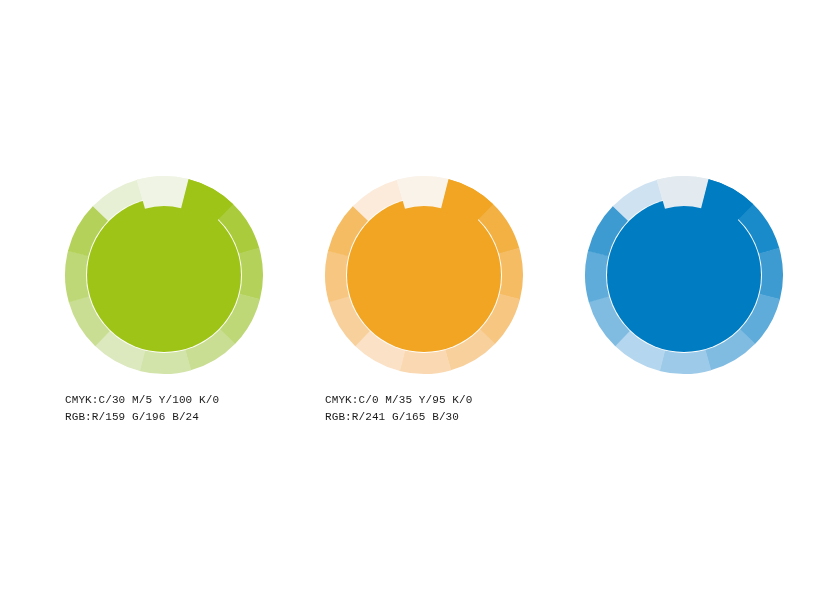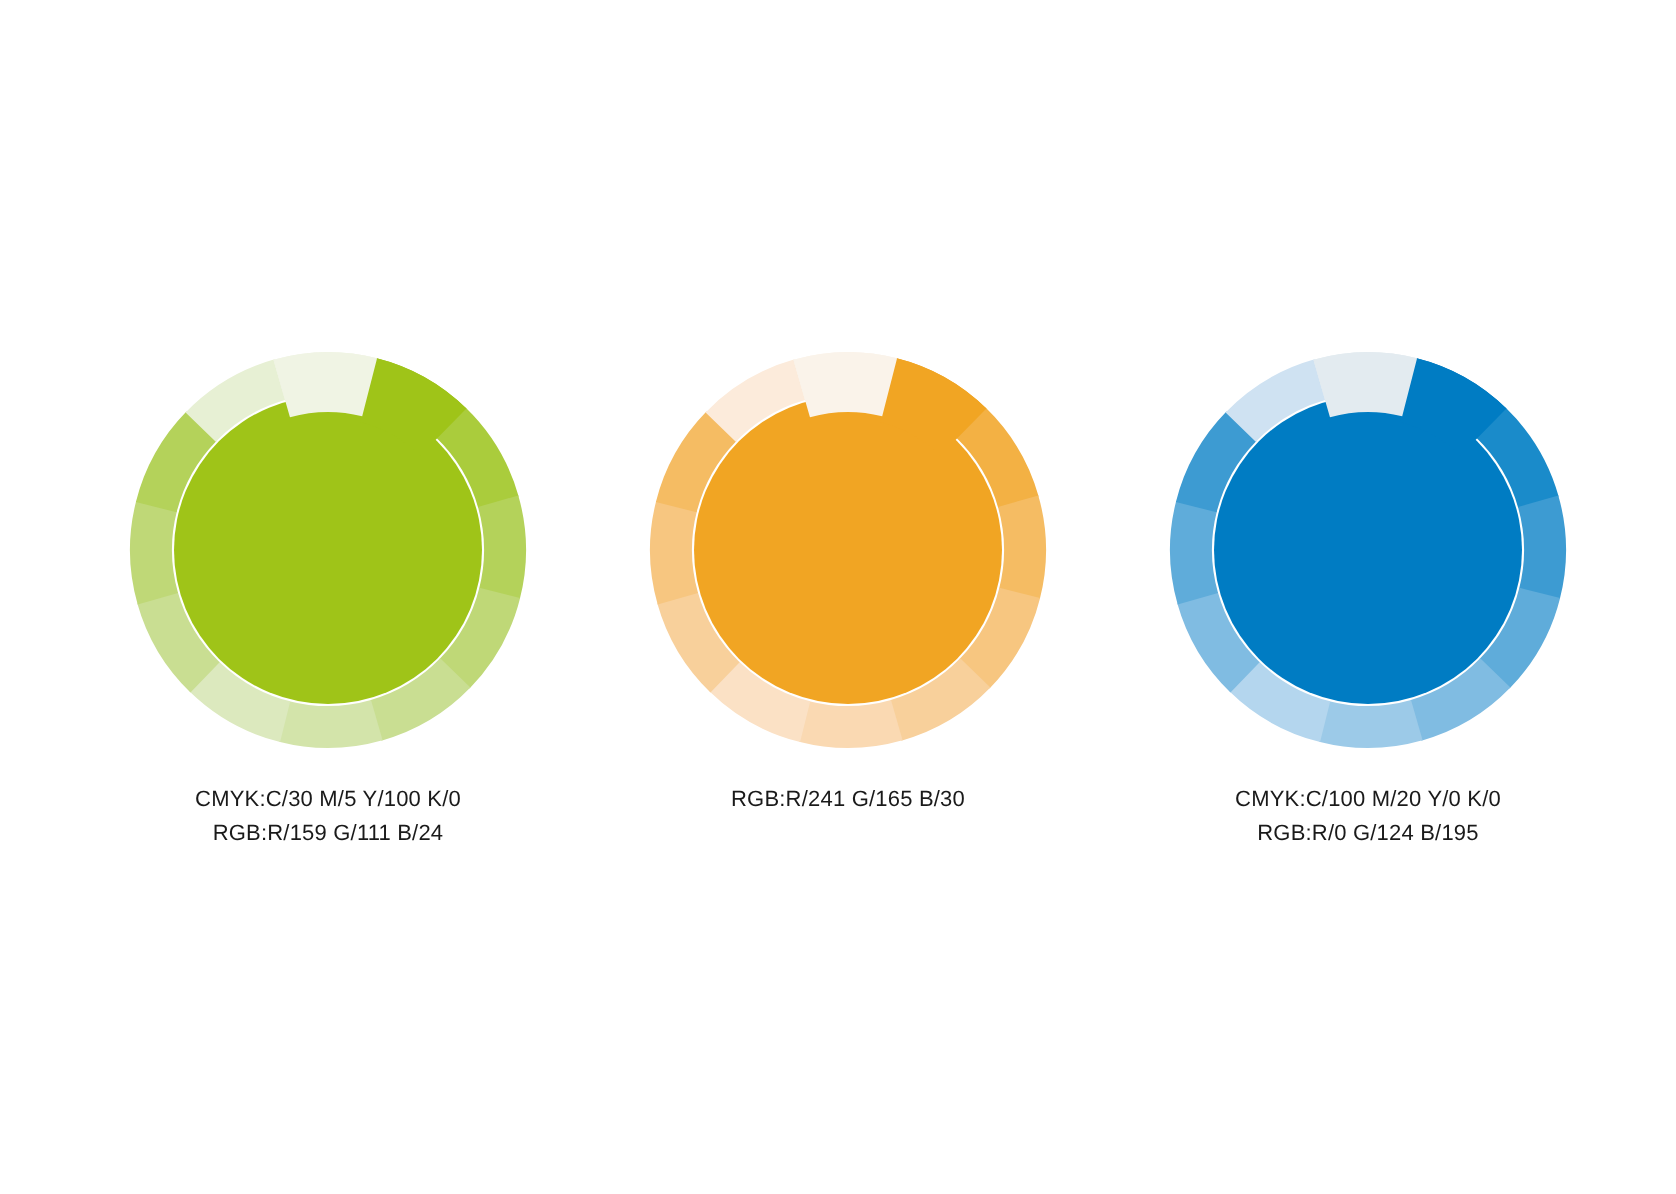--- a/index.html
+++ b/index.html
@@ -38,25 +38,25 @@
     height: 198px;
   }
   .color-wheel svg {
     display: block;
     width: 198px;
     height: 198px;
     overflow: visible;
   }
   .swatch-caption {
     margin-top: 18px;
-    text-align: center;
     color: #1a1a1a;
     font-size: 11px;
     line-height: 17px;
     white-space: nowrap;
+    font-family: Liberation Mono, monospace;
   }
   .caption-line {
     display: block;
   }
   .caption-line.cmyk-line {
     letter-spacing: 0.1px;
   }
   .caption-line.rgb-line {
     letter-spacing: 0.1px;
   }
@@ -83,21 +83,21 @@
             <path d="M 27.79 30.23 A 99 99 0 0 1 72.29 3.67 L 77.96 23.89 A 78 78 0 0 0 42.89 44.82 Z" fill="#E7F0D4"></path>
             <path d="M 71.71 3.84 A 99 99 0 0 1 123.54 3.09 L 118.33 23.43 A 78 78 0 0 0 77.50 24.02 Z" fill="#F0F4E4"></path>
           </g>
           <circle cx="99" cy="99" r="77" fill="#9FC418"></circle>
           <path d="M 122.95 2.94 A 99 99 0 0 1 168.20 28.21 L 145.14 51.80 A 66 66 0 0 0 114.97 34.96 Z" fill="#9FC418"></path>
           <path d="M 71.71 3.84 A 99 99 0 0 1 123.54 3.09 L 116.10 32.15 A 69 69 0 0 0 79.98 32.67 Z" fill="#F0F4E4"></path>
         </svg>
       </div>
       <div class="swatch-caption">
         <span class="caption-line cmyk-line">CMYK:C/30  M/5  Y/100  K/0</span>
-        <span class="caption-line rgb-line">RGB:R/159  G/111  B/24</span>
+        <span class="caption-line rgb-line">RGB:R/159  G/196  B/24</span>
       </div>
     </div>
     <div class="swatch-group pos-1">
       <div class="color-wheel">
         <svg viewBox="0 0 198 198">
           <g>
             <path d="M 122.95 2.94 A 99 99 0 0 1 168.20 28.21 L 153.53 43.22 A 78 78 0 0 0 117.87 23.32 Z" fill="#F1A523"></path>
             <path d="M 167.77 27.79 A 99 99 0 0 1 194.33 72.29 L 174.11 77.96 A 78 78 0 0 0 153.18 42.89 Z" fill="#F3B144"></path>
             <path d="M 194.16 71.71 A 99 99 0 0 1 194.91 123.54 L 174.57 118.33 A 78 78 0 0 0 173.98 77.50 Z" fill="#F5BC63"></path>
             <path d="M 195.06 122.95 A 99 99 0 0 1 169.79 168.20 L 154.78 153.53 A 78 78 0 0 0 174.68 117.87 Z" fill="#F7C680"></path>
@@ -109,20 +109,21 @@
             <path d="M 2.94 75.05 A 99 99 0 0 1 28.21 29.80 L 43.22 44.47 A 78 78 0 0 0 23.32 80.13 Z" fill="#F5BC63"></path>
             <path d="M 27.79 30.23 A 99 99 0 0 1 72.29 3.67 L 77.96 23.89 A 78 78 0 0 0 42.89 44.82 Z" fill="#FCEBDB"></path>
             <path d="M 71.71 3.84 A 99 99 0 0 1 123.54 3.09 L 118.33 23.43 A 78 78 0 0 0 77.50 24.02 Z" fill="#FAF3EA"></path>
           </g>
           <circle cx="99" cy="99" r="77" fill="#F1A523"></circle>
           <path d="M 122.95 2.94 A 99 99 0 0 1 168.20 28.21 L 145.14 51.80 A 66 66 0 0 0 114.97 34.96 Z" fill="#F1A523"></path>
           <path d="M 71.71 3.84 A 99 99 0 0 1 123.54 3.09 L 116.10 32.15 A 69 69 0 0 0 79.98 32.67 Z" fill="#FAF3EA"></path>
         </svg>
       </div>
       <div class="swatch-caption">
+        <span class="caption-line cmyk-line">CMYK:C/0  M/35  Y/95  K/0</span>
         <span class="caption-line rgb-line">RGB:R/241  G/165  B/30</span>
       </div>
     </div>
     <div class="swatch-group pos-2">
       <div class="color-wheel">
         <svg viewBox="0 0 198 198">
           <g>
             <path d="M 122.95 2.94 A 99 99 0 0 1 168.20 28.21 L 153.53 43.22 A 78 78 0 0 0 117.87 23.32 Z" fill="#007CC3"></path>
             <path d="M 167.77 27.79 A 99 99 0 0 1 194.33 72.29 L 174.11 77.96 A 78 78 0 0 0 153.18 42.89 Z" fill="#1A8BCA"></path>
             <path d="M 194.16 71.71 A 99 99 0 0 1 194.91 123.54 L 174.57 118.33 A 78 78 0 0 0 173.98 77.50 Z" fill="#3D9BD2"></path>
@@ -134,18 +135,14 @@
             <path d="M 3.84 126.29 A 99 99 0 0 1 3.09 74.46 L 23.43 79.67 A 78 78 0 0 0 24.02 120.50 Z" fill="#5FACDA"></path>
             <path d="M 2.94 75.05 A 99 99 0 0 1 28.21 29.80 L 43.22 44.47 A 78 78 0 0 0 23.32 80.13 Z" fill="#3D9BD2"></path>
             <path d="M 27.79 30.23 A 99 99 0 0 1 72.29 3.67 L 77.96 23.89 A 78 78 0 0 0 42.89 44.82 Z" fill="#CFE2F2"></path>
             <path d="M 71.71 3.84 A 99 99 0 0 1 123.54 3.09 L 118.33 23.43 A 78 78 0 0 0 77.50 24.02 Z" fill="#E3EBF0"></path>
           </g>
           <circle cx="99" cy="99" r="77" fill="#007CC3"></circle>
           <path d="M 122.95 2.94 A 99 99 0 0 1 168.20 28.21 L 145.14 51.80 A 66 66 0 0 0 114.97 34.96 Z" fill="#007CC3"></path>
           <path d="M 71.71 3.84 A 99 99 0 0 1 123.54 3.09 L 116.10 32.15 A 69 69 0 0 0 79.98 32.67 Z" fill="#E3EBF0"></path>
         </svg>
       </div>
-      <div class="swatch-caption">
-        <span class="caption-line cmyk-line">CMYK:C/100  M/20  Y/0  K/0</span>
-        <span class="caption-line rgb-line">RGB:R/0  G/124  B/195</span>
-      </div>
     </div>
   </div>
 
 </body></html>

